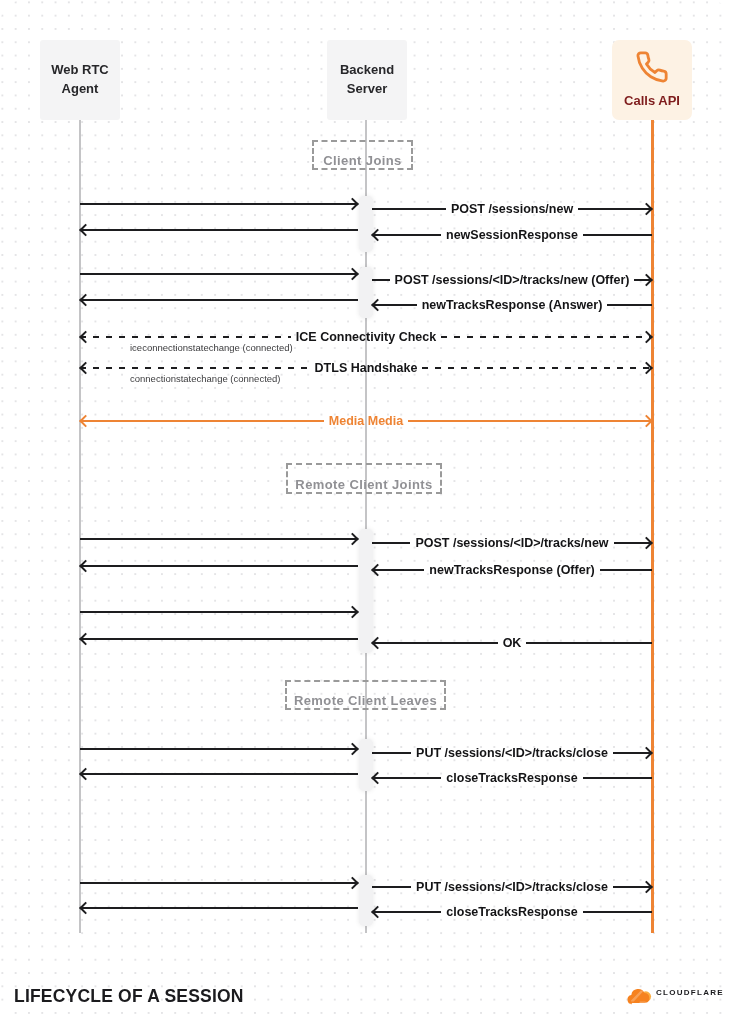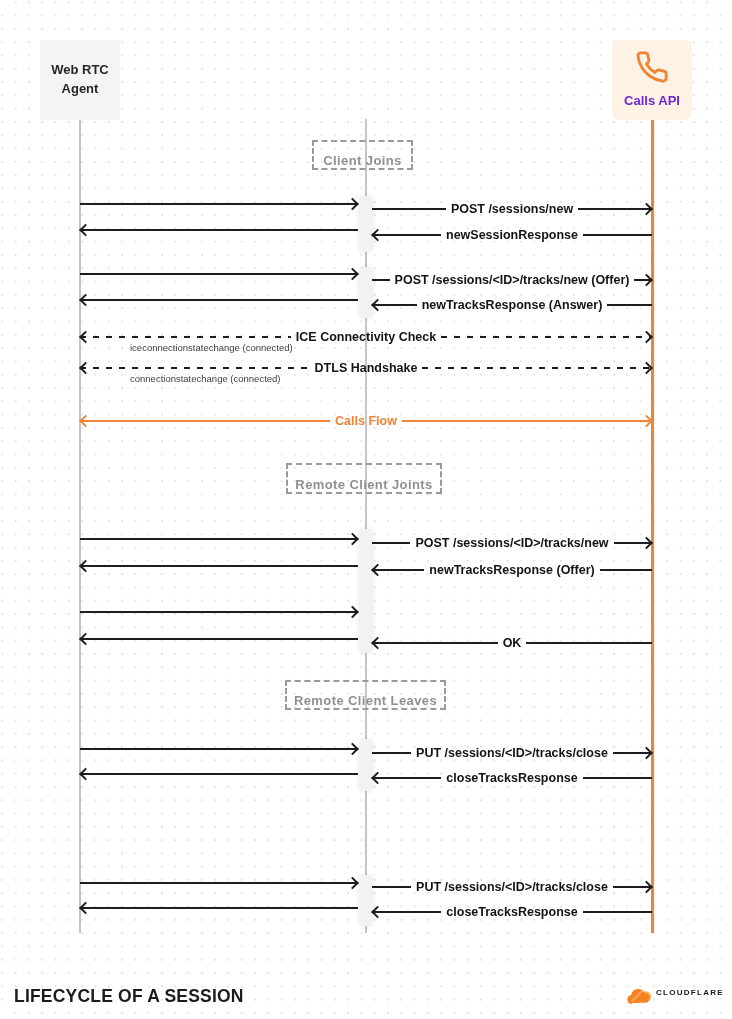--- a/index.html
+++ b/index.html
@@ -24,21 +24,21 @@
     border-radius:5px; box-shadow:0 0 5px rgba(0,0,0,0.09); z-index:2; }
 
   
   .actor { position:absolute; top:40px; width:80px; height:80px; z-index:5;
     display:flex; flex-direction:column; align-items:center; justify-content:center;
     background:#f4f4f5; border-radius:3px; text-align:center; }
   .actor .actor-label { font-size:13px; font-weight:700; color:#27272a; line-height:1.45;
     white-space:pre-line; }
   .actor.calls { background:#fdf2e4; border-radius:7px; justify-content:flex-end;
     padding-bottom:9px; gap:8px; }
-  .actor.calls .actor-label { color:#6d28d9; }
+  .actor.calls .actor-label { color:#7f1d1d; }
   .actor .icon-wrap { line-height:0; }
 
   
   .section-box { position:absolute; z-index:3; border:2px dashed #9a9a9a;
     display:flex; align-items:flex-end; justify-content:center; }
   .section-box .section-label { font-size:13px; font-weight:600; color:#909094;
     letter-spacing:0.4px; white-space:nowrap; }
 
   
   .msg { position:absolute; height:16px; display:flex; align-items:center; z-index:4; }
@@ -75,20 +75,24 @@
   <div class="activation" style="top:196px;height:56px"></div>
   <div class="activation" style="top:267px;height:51px"></div>
   <div class="activation" style="top:529px;height:124px"></div>
   <div class="activation" style="top:739px;height:52px"></div>
   <div class="activation" style="top:875px;height:51px"></div>
 
   <div class="actor" style="left:40px">
     <div class="actor-label">Web RTC
 Agent</div>
   </div>
+  <div class="actor" style="left:327px">
+    <div class="actor-label">Backend
+Server</div>
+  </div>
   <div class="actor calls" style="left:612px">
     <span class="icon-wrap">
       <svg width="34" height="34" viewBox="0 0 24 24" fill="none" stroke="#ee8434" stroke-width="2" stroke-linecap="round" stroke-linejoin="round">
         <path d="M22 16.92v3a2 2 0 0 1-2.18 2 19.8 19.8 0 0 1-8.63-3.07 19.5 19.5 0 0 1-6-6A19.8 19.8 0 0 1 2.08 4.18 2 2 0 0 1 4.06 2h3a2 2 0 0 1 2 1.72c.13.96.36 1.9.7 2.81a2 2 0 0 1-.45 2.11L8.09 9.91a16 16 0 0 0 6 6l1.27-1.27a2 2 0 0 1 2.11-.45c.91.34 1.85.57 2.81.7A2 2 0 0 1 22 16.92z"></path>
       </svg>
     </span>
     <div class="actor-label">Calls API</div>
   </div>
 
   <div class="section-box" style="left:312px;top:140px;width:101px;height:30px">
@@ -157,21 +161,21 @@
       <span class="seg"></span>
     <span class="lbl">DTLS Handshake</span>
     <span class="seg"></span>
       <span class="head right"></span>
   </div>
   <div class="note" style="left:92px;top:373px">connectionstatechange (connected)</div>
 
   <div class="msg orange" style="left:80px;top:413px;width:572px">
     <span class="head left"></span>
       <span class="seg"></span>
-    <span class="lbl">Calls Flow</span>
+    <span class="lbl">Media Media</span>
     <span class="seg"></span>
       <span class="head right"></span>
   </div>
 
   <div class="msg" style="left:80px;top:531px;width:278px">
     <span class="seg"></span>
       <span class="head right"></span>
   </div>
   <div class="msg" style="left:372px;top:535px;width:280px">
     <span class="seg"></span>

